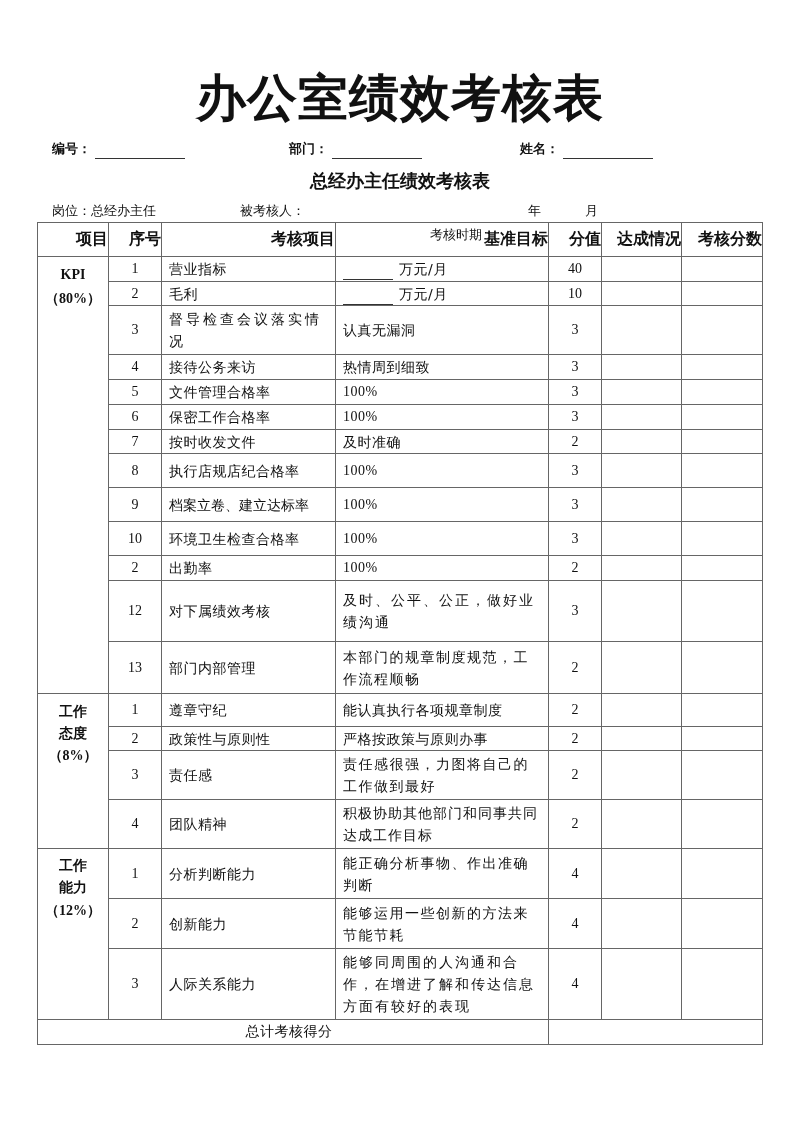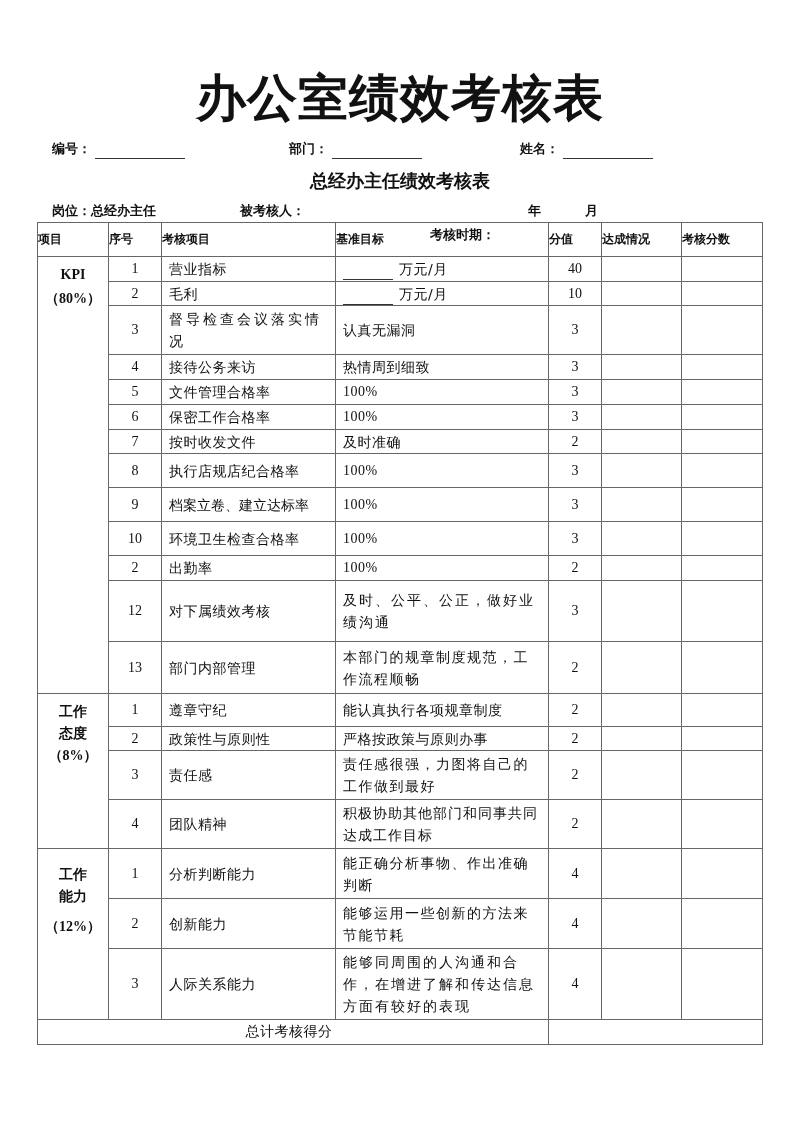--- a/index.html
+++ b/index.html
@@ -6,27 +6,27 @@
   body { width: 800px; height: 1128px; position: relative; overflow: hidden;
          font-family: "DejaVu Sans", "Liberation Sans", sans-serif; color: #111; }
   .title { position: absolute; left: 0; top: 68px; width: 800px; text-align: center;
            font-size: 50px; font-weight: bold; letter-spacing: 1px; line-height: 60px; }
   .info-row { position: absolute; top: 139px; height: 20px; font-size: 13px; font-weight: bold; line-height: 20px; }
   .info-label { display: inline-block; }
   .info-line { display: inline-block; vertical-align: bottom; border-bottom: 1.3px solid #333;
                width: 90px; height: 14px; margin-left: 4px; }
   .subtitle { position: absolute; left: 0; top: 168px; width: 800px; text-align: center;
               font-size: 18px; font-weight: bold; line-height: 26px; }
-  .meta-row { position: absolute; top: 201px; height: 20px; font-size: 13px; font-weight: bold; line-height: 20px; }
+  .meta-row { position: absolute; top: 201px; height: 20px; font-size: 13px; font-weight: normal; line-height: 20px; }
 
   table.grid { position: absolute; left: 37px; top: 222px; border-collapse: collapse;
                table-layout: fixed; width: 725px; }
   table.grid td, table.grid th { border: 1.3px solid #666; padding: 0; font-size: 14px;
                vertical-align: middle; overflow: hidden; }
-  table.grid th { font-weight: bold; font-size: 12px; height: 33px; text-align: left; }
+  table.grid th { font-weight: bold; font-size: 16px; height: 33px; text-align: right; }
   .c-cat { text-align: center; vertical-align: top !important; font-weight: bold;
            font-family: "DejaVu Serif", "Liberation Serif", serif; padding-top: 6px !important;
            line-height: 24px; font-size: 14px; }
   .cat-name { font-family: "DejaVu Sans", sans-serif; font-weight: bold; display: block; line-height: 22px; }
   .cat-pct { display: block; font-family: "Liberation Serif", serif; font-weight: bold; }
   .c-no { text-align: center; font-family: "Liberation Serif", serif; font-size: 15px; }
   .c-item { padding-left: 7px !important; padding-right: 3px !important; line-height: 22px; letter-spacing: 0.5px; }
   .c-target { padding-left: 7px !important; padding-right: 4px !important; line-height: 22px; letter-spacing: 0.5px; }
   .c-score { text-align: center; font-family: "Liberation Serif", serif; font-size: 15px; }
   .blank-line { display: inline-block; width: 50px; border-bottom: 1.2px solid #333; height: 14px;
@@ -227,21 +227,21 @@
       <td class="c-no">4</td>
       <td class="c-item">团队精神</td>
       <td class="c-target" style="letter-spacing:1px">积极协助其他部门和同事共同达成工作目标</td>
       <td class="c-score">2</td>
       <td></td>
       <td></td>
     </tr>
 
     <tr style="height:50px">
       <td class="c-cat" rowspan="3">
-        <span class="cat-name" style="width:32px;margin:8px auto;">工作能力</span>
+        <span class="cat-name" style="width:32px;margin:0 auto;font-family:Liberation Serif, serif;">工作能力</span>
         <span class="cat-pct">（12%）</span>
       </td>
       <td class="c-no">1</td>
       <td class="c-item">分析判断能力</td>
       <td class="c-target" style="letter-spacing:1.5px">能正确分析事物、作出准确判断</td>
       <td class="c-score">4</td>
       <td></td>
       <td></td>
     </tr>
     <tr style="height:50px">

